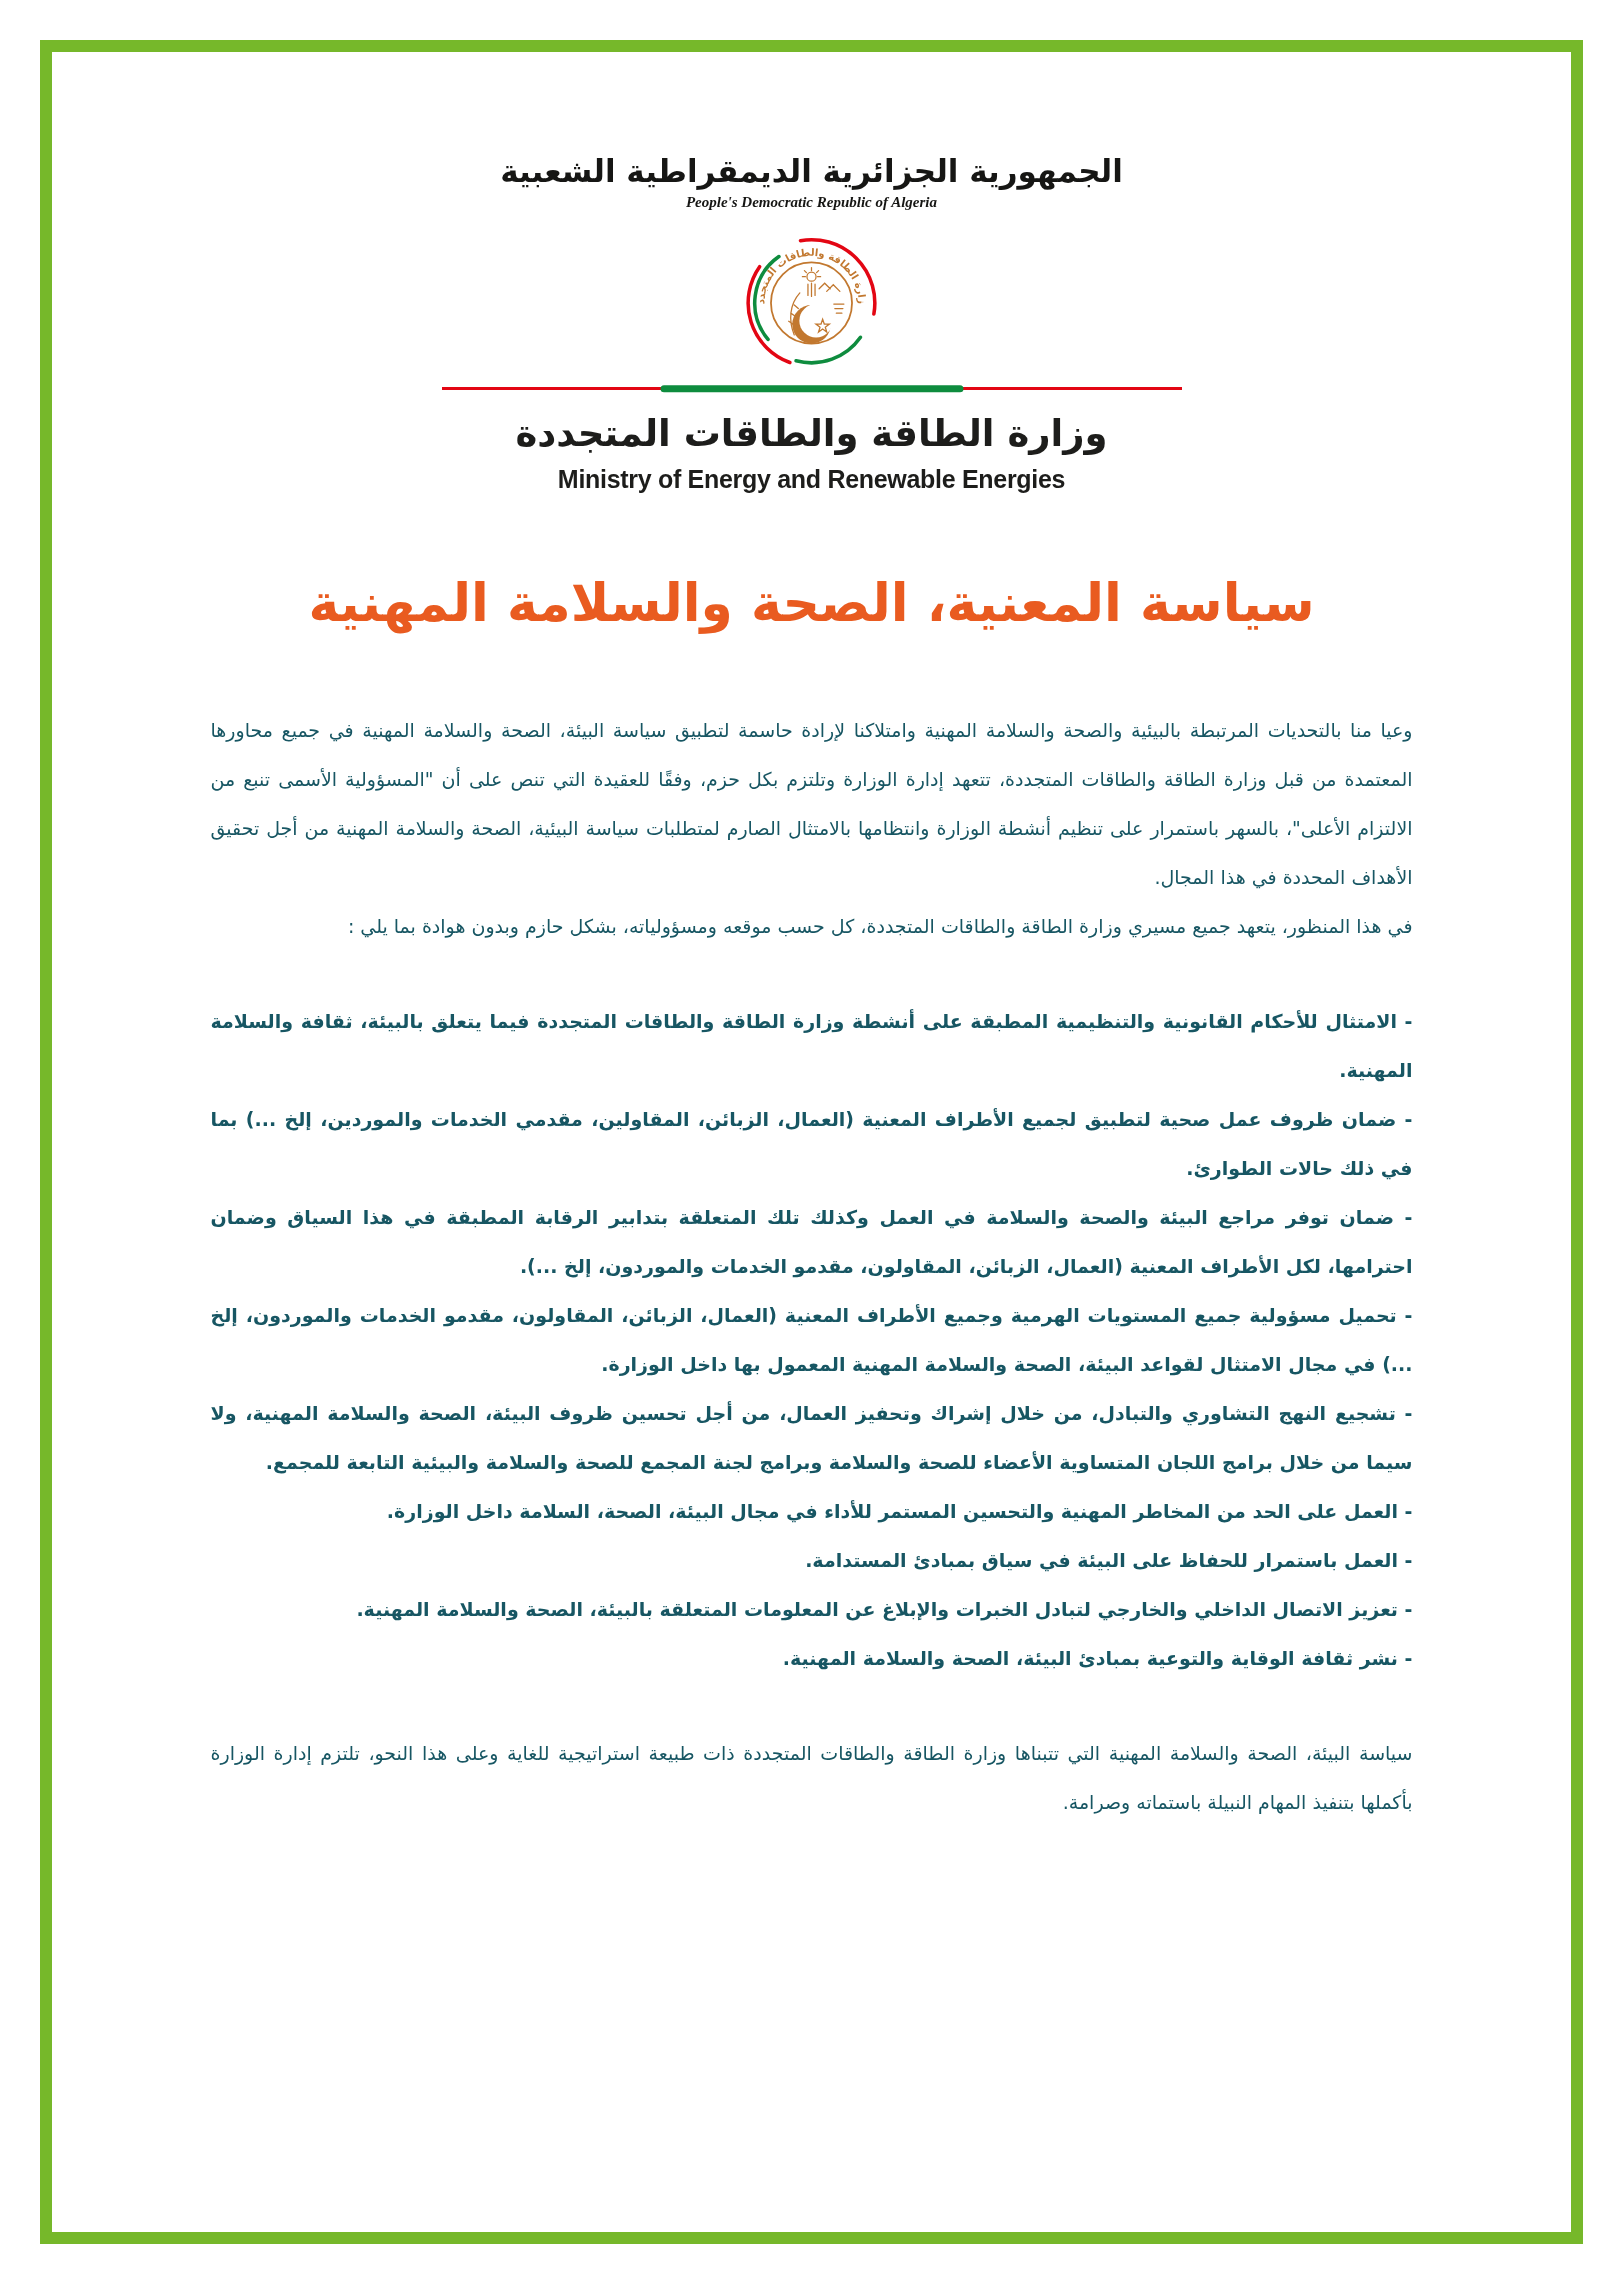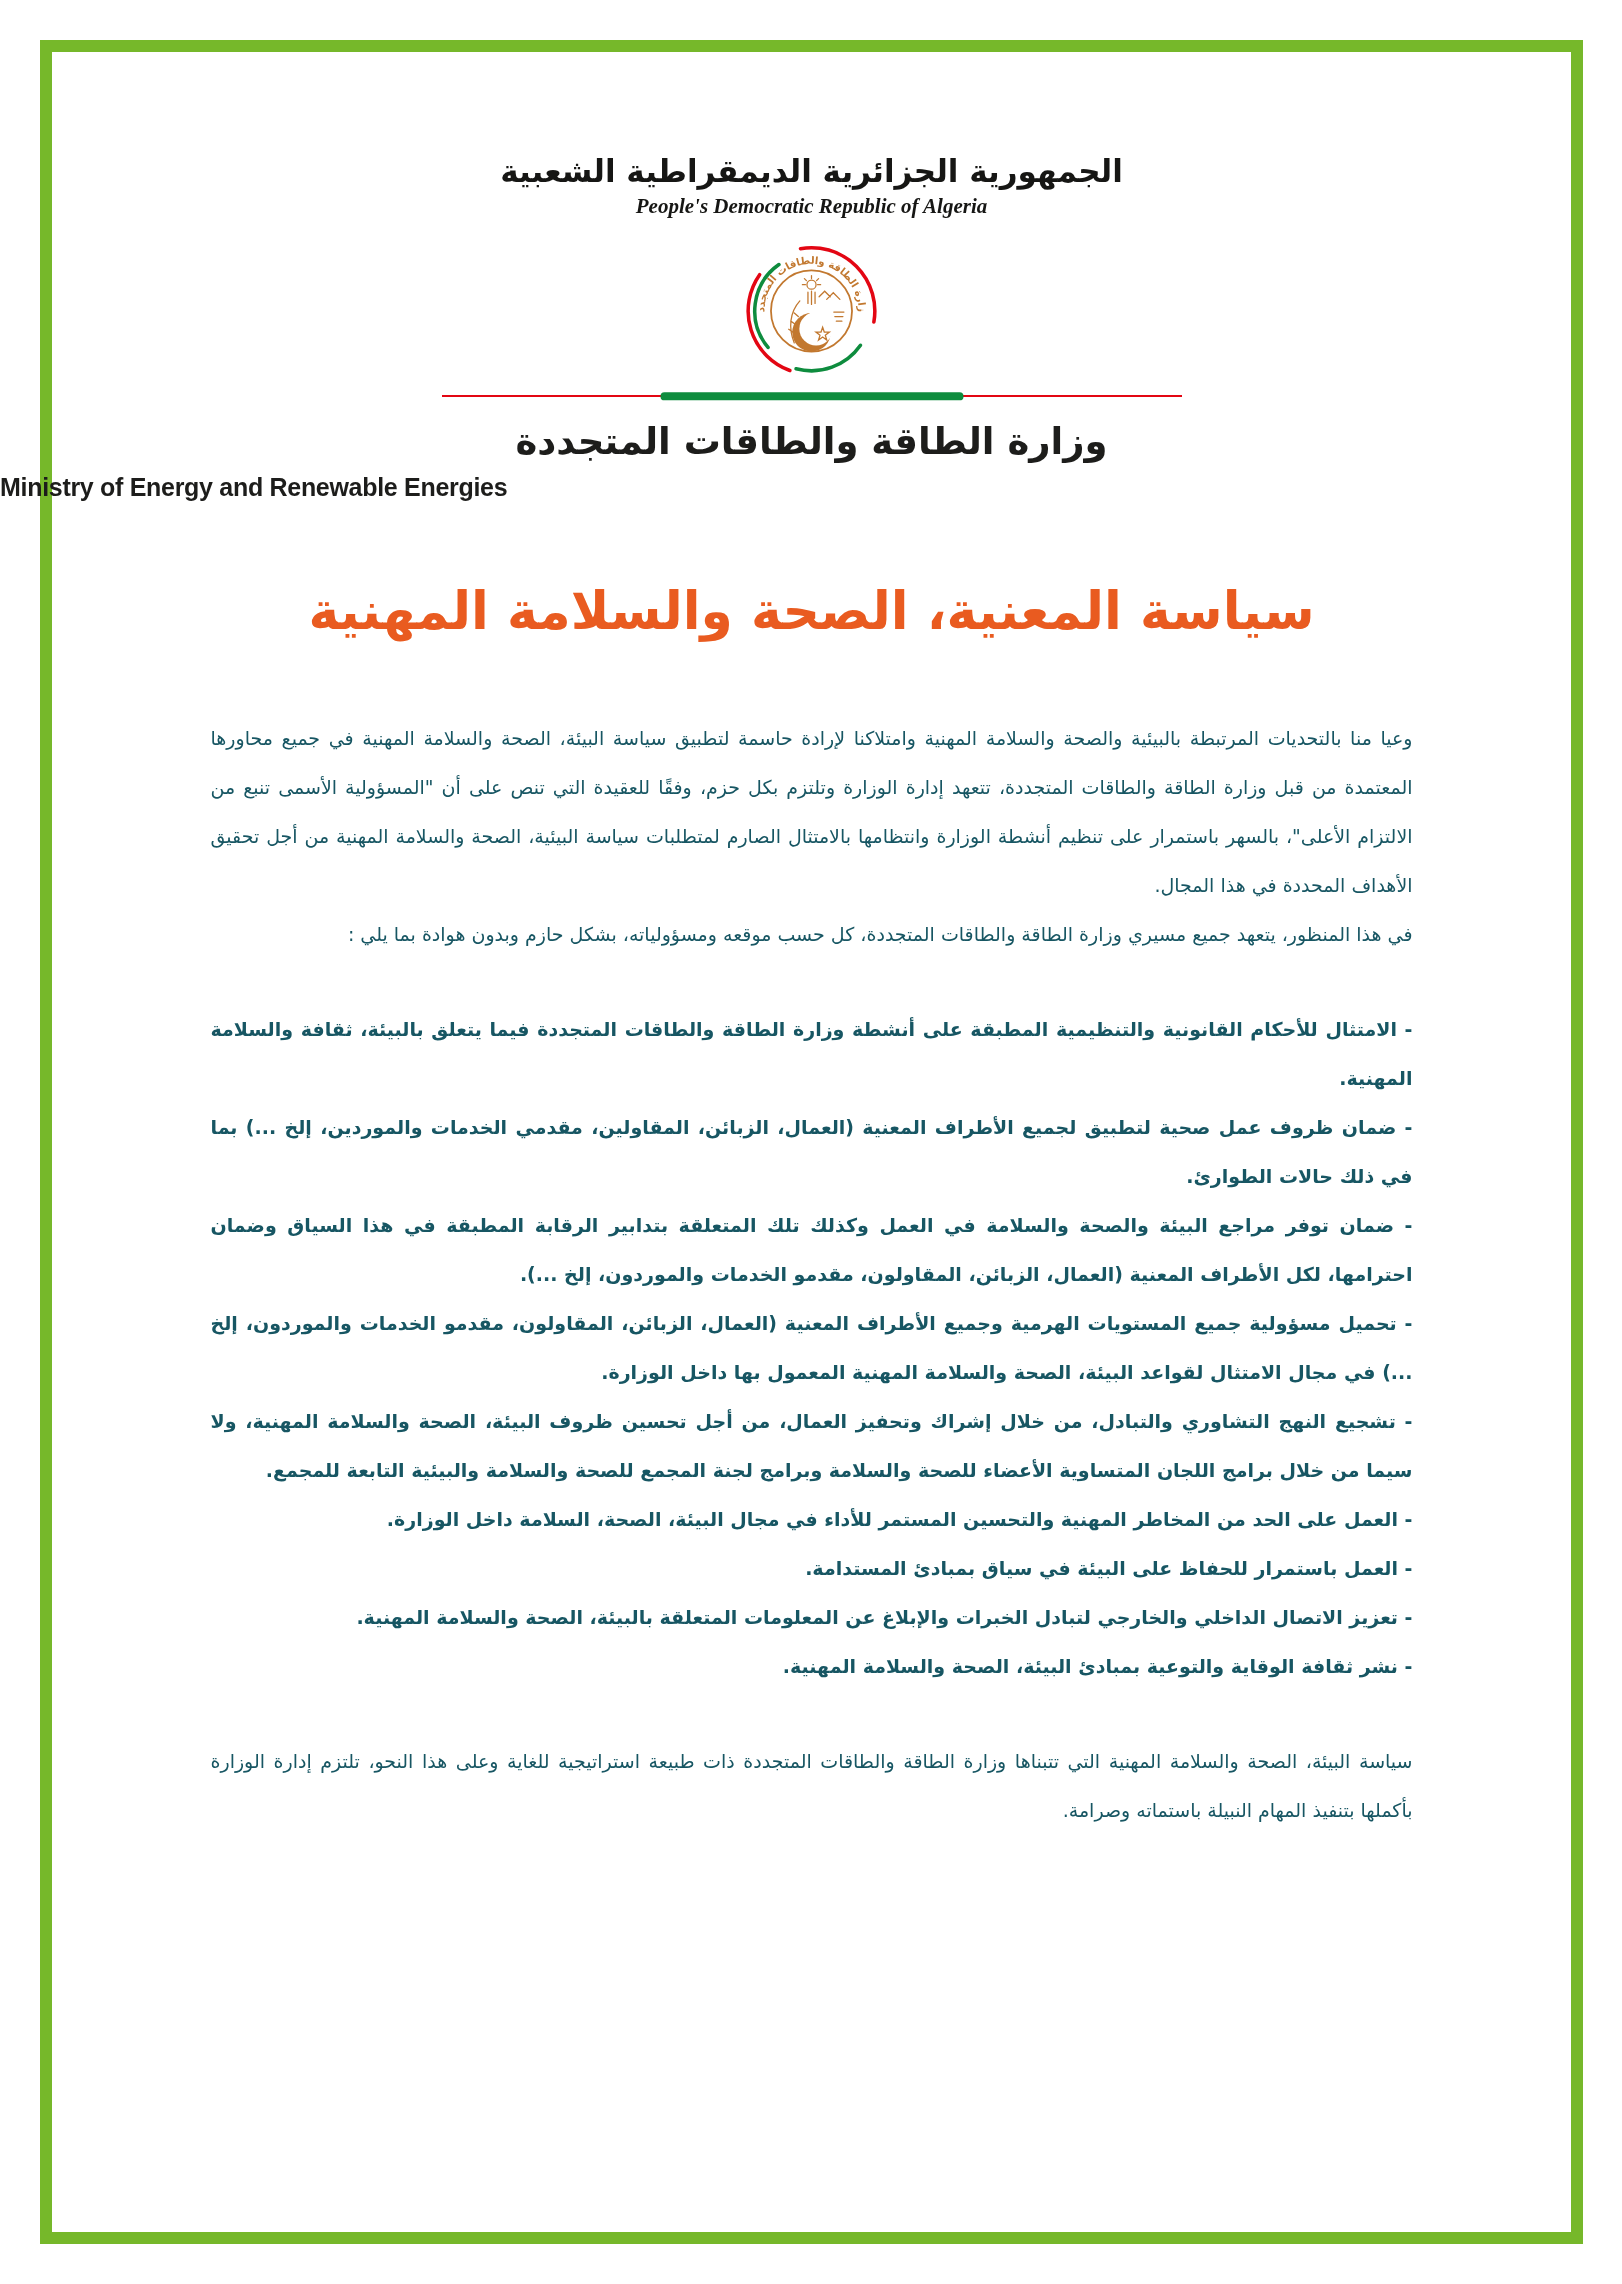--- a/index.html
+++ b/index.html
@@ -16,35 +16,35 @@
     border:12.3px solid var(--frame,#76B82A);pointer-events:none;
   }
   .content{position:absolute;top:0;left:0;width:100%;padding-top:152px;box-sizing:border-box;}
 
   .country-ar{
     text-align:center;font-size:31px;font-weight:700;color:#161614;
     line-height:1.25;direction:rtl;
   }
   .country-en{
     text-align:center;font-family:"Liberation Serif", serif;font-style:italic;
-    font-weight:700;font-size:21px;color:#161614;margin-top:2.2px;line-height:1.3;
+    font-weight:700;font-size:15px;color:#161614;margin-top:2.2px;line-height:1.3;
   }
   .logo{display:block;margin:14.6px auto 0;}
   .divider{position:relative;width:740px;height:7.8px;margin:5.6px auto 0;}
   .divider .red-line{position:absolute;top:50%;left:0;right:0;height:2.2px;margin-top:-1.1px;background:var(--red,#E30613);}
   .divider .green-line{
     position:absolute;left:50%;top:50%;transform:translate(-50%,-50%);
     width:303px;height:7.3px;border-radius:3.9px;background:var(--green,#0E8C3E);
   }
   .ministry-ar{
     text-align:center;font-size:37px;font-weight:700;color:var(--dark,#1D1D1B);
     margin-top:17px;line-height:1.35;direction:rtl;
   }
   .ministry-en{
-    font-size:25px;font-weight:700;color:var(--dark,#1D1D1B);
+    text-align:center;font-size:25px;font-weight:700;color:var(--dark,#1D1D1B);
     margin-top:3.4px;line-height:1.3;font-family:"Liberation Sans", sans-serif;letter-spacing:-0.3px;
   }
   .doc-title{
     text-align:center;font-size:52px;font-weight:700;color:var(--title,#E95B20);
     margin-top:75px;line-height:1.3;direction:rtl;
   }
   .body-text{
     width:1202px;margin:68px auto 0;direction:rtl;text-align:justify;
     font-size:19px;line-height:49px;color:var(--text,#175663);
   }

